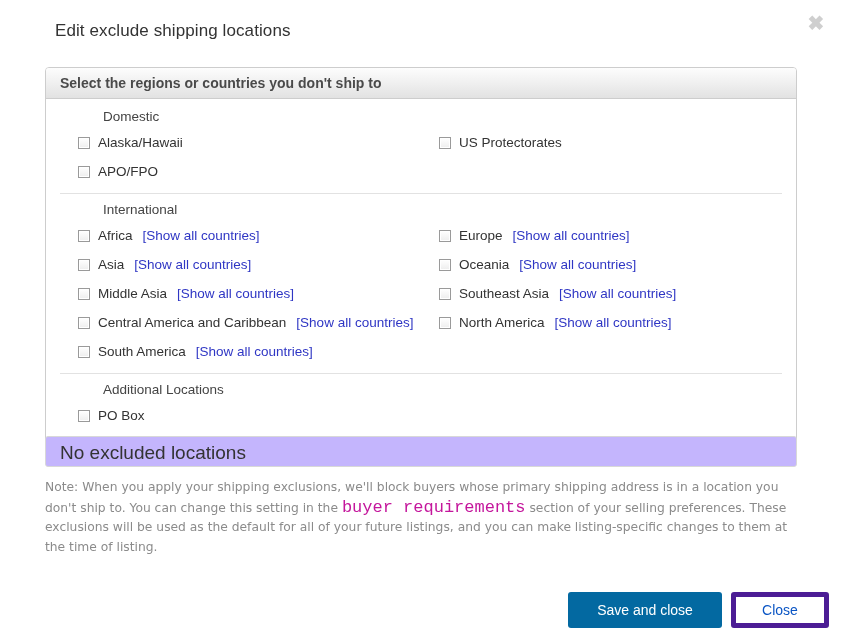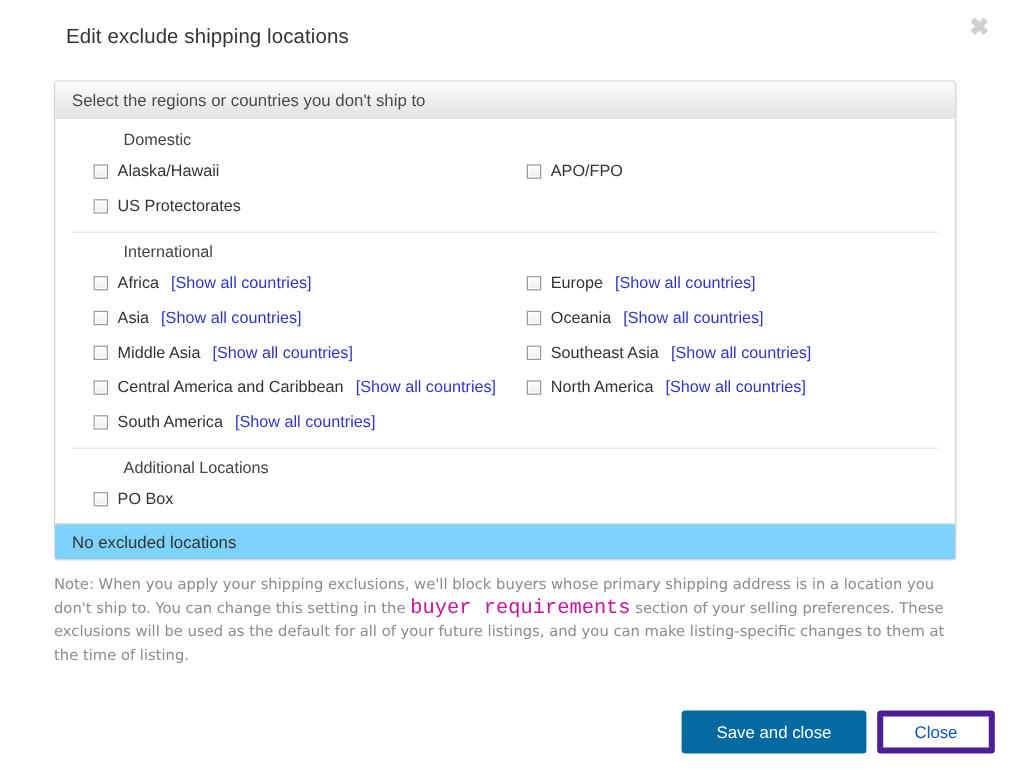--- a/index.html
+++ b/index.html
@@ -59,21 +59,21 @@
     border-radius: 4px 4px 3px 3px;
     background: #ffffff;
     box-sizing: border-box;
   }
 
   .panel-header {
     height: 31px;
     line-height: 31px;
     padding: 0 0 0 14px;
     font-size: 14px;
-    font-weight: normal;
+    font-weight: bold;
     color: #4a4a4a;
     background: linear-gradient(to bottom, #fdfdfd 0%, #f1f1f1 45%, #e2e2e2 100%);
     border-bottom: 1px solid #cdcdcd;
     border-radius: 3px 3px 0 0;
     box-sizing: border-box;
   }
 
   .panel-body {
     padding: 10px 14px 14px 14px;
     box-sizing: border-box;
@@ -137,24 +137,24 @@
   
   .excluded-bar {
     position: absolute;
     left: 45px;
     top: 436px;
     width: 752px;
     height: 31px;
     line-height: 31px;
     box-sizing: border-box;
     padding-left: 14px;
-    background: #7dd3fc;
+    background: #c4b5fd;
     border: 1px solid #d8d8d8;
     border-radius: 3px;
-    font-size: 14px;
+    font-size: 19px;
     color: #333333;
   }
 
   
   .note {
     position: absolute;
     left: 45px;
     top: 478px;
     width: 748px;
     font-size: 12.3px;
@@ -215,25 +215,25 @@
     <div class="panel-body" id="groups-host">
         <div class="group">
           <div class="group-title">Domestic</div>
           <div class="rows">
             <div class="row">
               <span class="cb"></span>
               <span class="row-label">Alaska/Hawaii</span>
             </div>
             <div class="row">
               <span class="cb"></span>
+              <span class="row-label">US Protectorates</span>
+            </div>
+            <div class="row">
+              <span class="cb"></span>
               <span class="row-label">APO/FPO</span>
-            </div>
-            <div class="row">
-              <span class="cb"></span>
-              <span class="row-label">US Protectorates</span>
             </div>
           </div>
         </div>
         <div class="group">
           <div class="group-title">International</div>
           <div class="rows">
             <div class="row">
               <span class="cb"></span>
               <span class="row-label">Africa</span>
               <span class="show-all">[Show all countries]</span>

